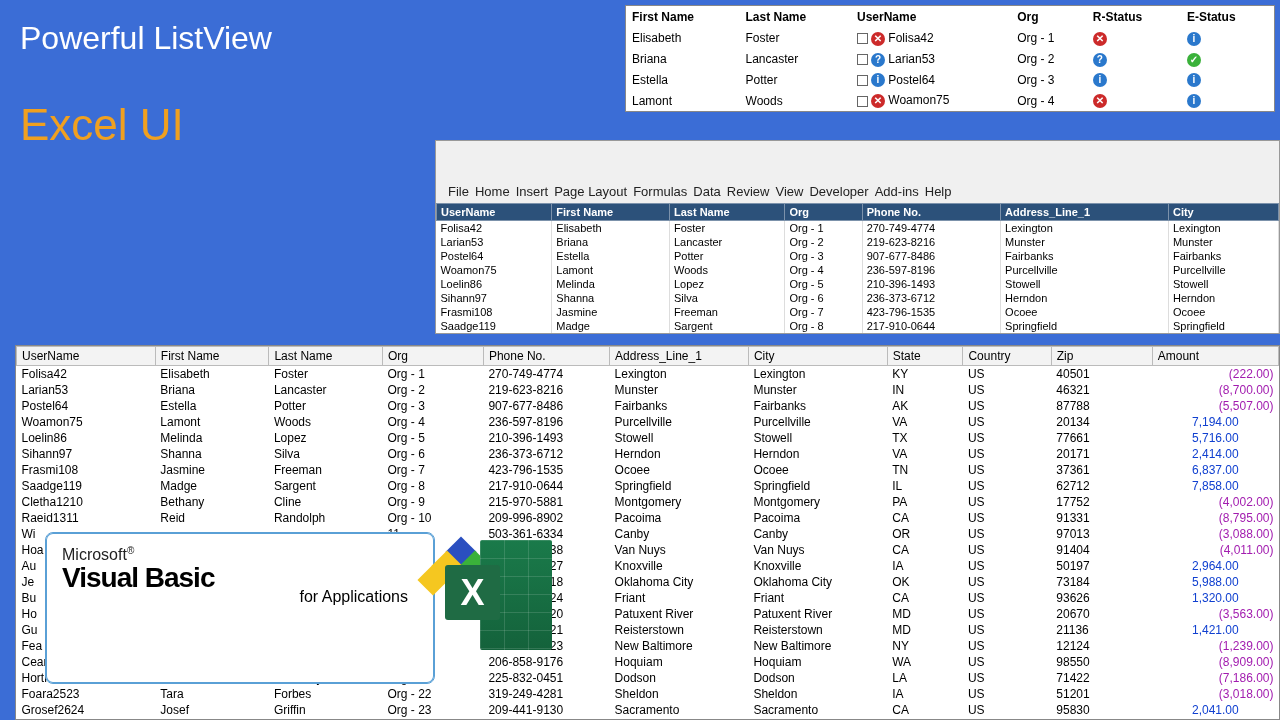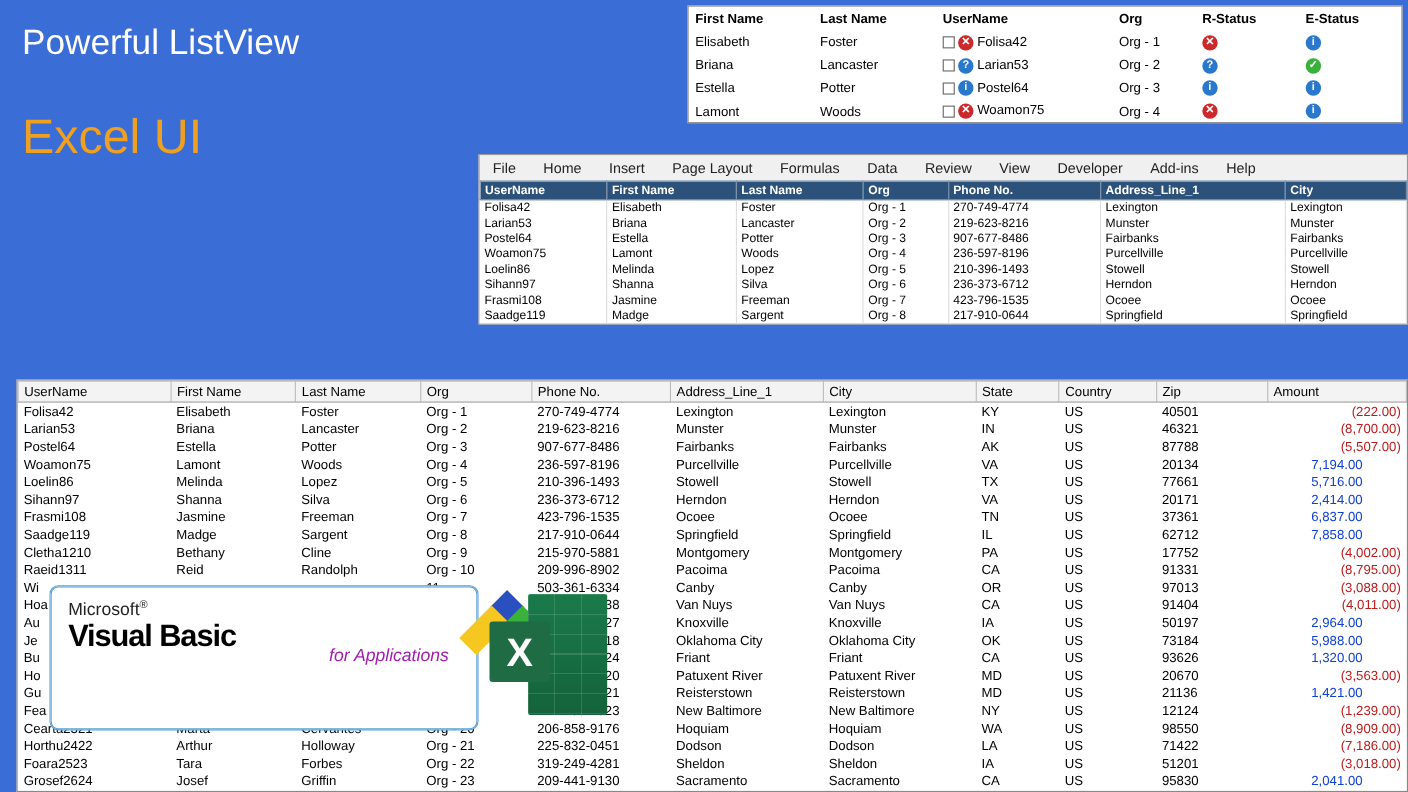--- a/index.html
+++ b/index.html
@@ -10,38 +10,38 @@
 
 .status-box { position:absolute; top:5px; right:5px; width:650px; background:#fff; border:1px solid #888; font-size:12px;}
 .status-box table { width:100%; border-collapse:collapse; }
 .status-box th { text-align:left; padding:4px 6px; font-weight:bold; font-size:12px; }
 .status-box td { padding:3px 6px; }
 .chk { display:inline-block; width:11px; height:11px; border:1px solid #666; background:#fff; vertical-align:middle; margin-right:3px;}
 .icn { display:inline-block; width:14px; height:14px; border-radius:50%; color:#fff; font-size:10px; line-height:14px; text-align:center; font-weight:bold; vertical-align:middle;}
 .i-err{background:#cc2a2a;} .i-q{background:#2a78cc;} .i-i{background:#2a78cc;} .i-ok{background:#3ab13a;}
 
 .ribbon-box { position:absolute; top:140px; left:435px; right:0; background:#f0f0f0; border:1px solid #999;}
-.ribbon-tabs { display:flex; gap:25px; padding:4px 12px; font-size:13px; color:#222;}
+.ribbon-tabs { display:flex; gap:6px; padding:4px 12px; font-size:13px; color:#222;margin-top:39px;}
 .ribbon-tabs span{ cursor:default;}
 .ribbon-grid table { width:100%; border-collapse:collapse; font-size:11px; background:#fff;}
 .ribbon-grid th { background:#2c517a; color:#fff; font-weight:bold; padding:2px 4px; border:1px solid #7c92ab; text-align:left; font-size:11px;}
 .ribbon-grid td { padding:1px 4px; border-right:1px solid #ddd; }
 
 .main-box { position:absolute; top:345px; left:15px; right:0; bottom:0; background:#fff; border:1px solid #888; font-size:12px;}
 .main-box table { width:100%; border-collapse:collapse; table-layout:fixed;}
 .main-box th { background:#f3f3f3; border:1px solid #bbb; text-align:left; padding:2px 5px; font-weight:normal; color:#000; font-size:12px;}
 .main-box td { padding:1px 5px; white-space:nowrap; overflow:hidden; }
 .amt-pos{ color:#1040d0; text-align:center;}
-.amt-neg{ color:#b91c1c; text-align:right;}
-
-.vba-badge { position:absolute; top:532px; left:45px; width:390px; height:132px; background:#fff; border:1px solid #5aa0d6; border-radius:8px; padding:12px 16px; box-shadow:0 0 0 1px #5aa0d6 inset;}
+.amt-neg{ color:#a21caf; text-align:right;}
+
+.vba-badge { position:absolute; top:532px; left:45px; width:390px; height:152px; background:#fff; border:1px solid #5aa0d6; border-radius:8px; padding:12px 16px; box-shadow:0 0 0 1px #5aa0d6 inset;}
 .vba-badge .ms{font-size:16px;color:#222;font-weight:400;}
 .vba-badge .reg{font-size:10px;vertical-align:super;}
 .vba-badge .vb{font-size:28px;font-weight:bold;color:#000;letter-spacing:-1px;line-height:1;}
-.vba-badge .fa{font-size:16px;color:#a21caf;text-align:right;display:block;margin-top:-4px;padding-right:10px;font-style:italic;}
+.vba-badge .fa{font-size:16px;color:#000000;text-align:right;display:block;margin-top:-4px;padding-right:10px;}
 .vba-cubes{position:absolute;top:8px;right:12px;}
 .cube{position:absolute;width:22px;height:22px;transform:rotate(45deg);}
 .cube.b{background:#2a4fc0;} .cube.y{background:#f5c720;} .cube.g{background:#3ab13a;} .cube.r{background:#d83a3a;}
 .excel-logo{position:absolute;top:530px;left:445px;width:110px;height:130px;}
 .xl-sheet{position:absolute;top:10px;left:35px;width:72px;height:110px;background:linear-gradient(#1a7a4a,#14623b);border-radius:2px;}
 .xl-sheet::before{content:"";position:absolute;inset:0;background:repeating-linear-gradient(#fff2 0 1px,transparent 1px 18px),repeating-linear-gradient(90deg,#fff2 0 1px,transparent 1px 24px);}
 .xl-x{position:absolute;top:35px;left:0;width:55px;height:55px;background:#1f6b44;border-radius:3px;color:#fff;font-size:36px;font-weight:bold;text-align:center;line-height:55px;}
 </style>
 </head>
 <body>

